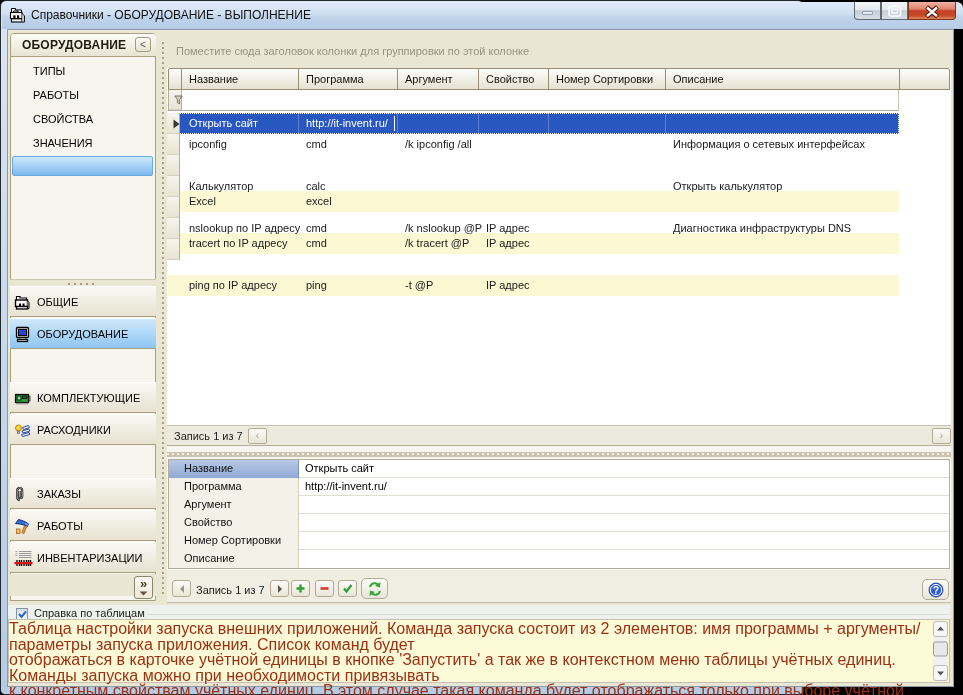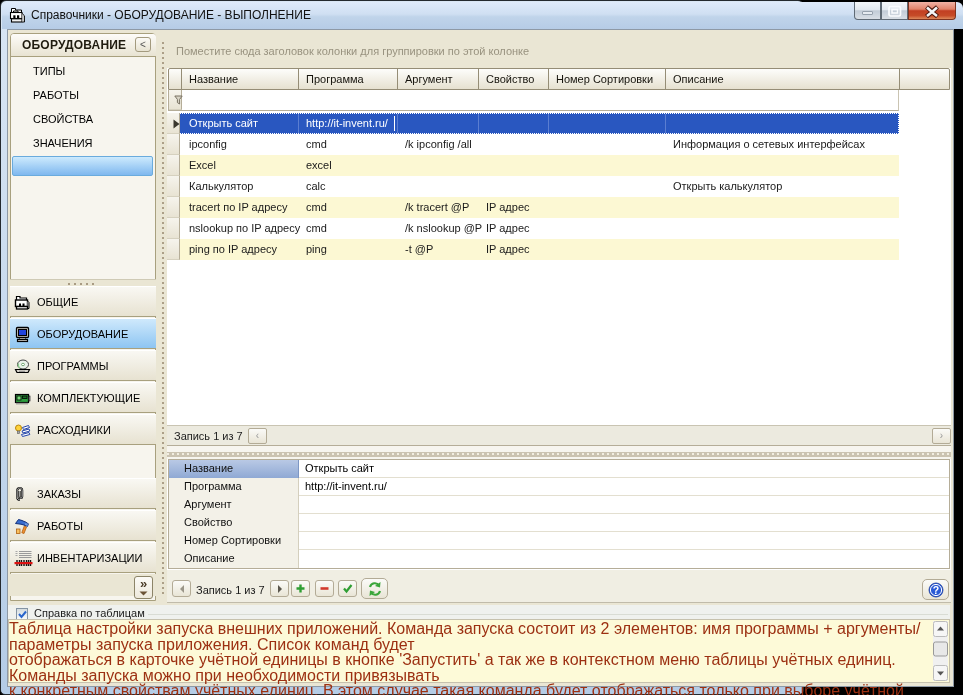--- a/index.html
+++ b/index.html
@@ -44,21 +44,21 @@
 
 #ghead { left:1px; top:35px; width:782px; height:22px; background:linear-gradient(#fdfdfb,#e6e1d0); border:1px solid #958d76; border-radius:2px 2px 0 0; }
 .hcell { position:absolute; top:0; height:20px; border-right:1px solid #958d76; line-height:20px; padding-left:6px; color:#15130c; }
 
 #frow { left:1px; top:57px; width:731px; height:21px; background:#fff; border-bottom:1px solid #b5ad98; border-left:1px solid #b5ad98; border-right:1px solid #cac4b2; }
 
 .ind { position:absolute; left:0px; width:13px; background:linear-gradient(#f6f4ed,#e8e3d3); border-right:1px solid #b5ad98; border-bottom:1px solid #d6d1bf; }
 .row { left:1px; width:731px; height:21px; }
 .cell { position:absolute; top:0; height:21px; line-height:21px; padding-left:7px; overflow:visible; white-space:nowrap; }
 #selrow { background:#2957c0; color:#fff; outline:1px dotted #fff; outline-offset:-1px; }
-.yellow { background:#fcf8d3; }
+.yellow { background:#fcf8d3;margin-top:36px; }
 
 #nav1 { left:0px; top:392px; width:784px; height:21px; background:#eceadf; border-top:1px solid #c9c4b2; border-bottom:1px solid #b5ad98; }
 #nav1 span { position:absolute; left:7px; top:4px; color:#222; }
 .smallbtn { position:absolute; top:2px; width:19px; height:16px; border:1px solid #b3ab96; border-radius:2px; background:linear-gradient(#fafaf7,#e9e5d6); color:#999; text-align:center; line-height:14px; font-size:10px; }
 
 #split2 { left:0; top:413px; width:784px; height:13px; background:#f7f5ef; } #grip2 { position:absolute; left:0; top:6px; width:784px; height:5px; background:#cbc3b1; } #grip2 b { position:absolute; left:0; top:1px; width:784px; height:2px; background:repeating-linear-gradient(90deg,#f2eee2 0 2px,transparent 2px 5px); }
 
 #detail { left:1px; top:426px; width:782px; height:110px; background:#fff; border:1px solid #b5ad98; }
 .drow { position:absolute; left:0; width:780px; height:18px; border-bottom:1px solid #e3dfd0; }
 .dlabel { position:absolute; left:0; top:0; width:130px; height:18px; background:#f3f1e8; border-right:1px solid #d4cfbd; line-height:17px; padding-left:15px; color:#111; }
@@ -130,30 +130,20 @@
       </div>
     <div id="obtn-sel" class="abs obtn" style="top:288px">
         <span>ОБОРУДОВАНИЕ</span>
       <svg width="17" height="17" viewBox="0 0 17 17">
           <rect x="2.5" y="1.5" width="12" height="10" rx="1" fill="#d8d4cc" stroke="#000" stroke-width="1.3"></rect>
           <rect x="4.5" y="3.5" width="8" height="6" fill="#2244dd" stroke="#000" stroke-width="1"></rect>
           <rect x="6" y="11.5" width="5" height="2" fill="#b0aca4" stroke="#000" stroke-width="1"></rect>
           <rect x="3.5" y="13.5" width="10" height="2" fill="#d8d4cc" stroke="#000" stroke-width="1.2"></rect>
         </svg>
       </div>
-    <div class="abs obtn" style="top:320px">
-        <span>ПРОГРАММЫ</span>
-      <svg width="17" height="17" viewBox="0 0 17 17">
-          <ellipse cx="9" cy="6.5" rx="5.5" ry="4.5" fill="#e8f0e8" stroke="#444" stroke-width="1"></ellipse>
-          <ellipse cx="9" cy="6.5" rx="1.5" ry="1.2" fill="#fff" stroke="#7a7" stroke-width="1"></ellipse>
-          <path d="M4.5 5.5 A 5.5 4.5 0 0 0 6 10" stroke="#8c8" stroke-width="1.2" fill="none"></path>
-          <path d="M1.5 11.5 L15.5 11.5 L14 14.5 L3 14.5 Z" fill="#d8d4cc" stroke="#000" stroke-width="1.2"></path>
-          <rect x="5" y="12.8" width="6" height="1" fill="#888"></rect>
-        </svg>
-      </div>
     <div class="abs obtn" style="top:352px">
         <span>КОМПЛЕКТУЮЩИЕ</span>
       <svg width="17" height="17" viewBox="0 0 17 17">
           <rect x="1.5" y="4.5" width="13" height="8" fill="#2e9e3e" stroke="#000" stroke-width="1.2"></rect>
           <rect x="3" y="6" width="4" height="4" fill="#77dd77" stroke="#000" stroke-width="0.8"></rect>
           <rect x="8.5" y="6" width="4.5" height="2.5" fill="#1a6e26" stroke="#000" stroke-width="0.8"></rect>
           <path d="M3 12.5 L3 14.5 M5 12.5 L5 14.5 M7 12.5 L7 14.5 M9 12.5 L9 14.5 M11 12.5 L11 14.5 M13 12.5 L13 14.5" stroke="#666" stroke-width="1"></path>
           <rect x="14.5" y="6" width="1.5" height="5" fill="#999" stroke="#000" stroke-width="0.6"></rect>
         </svg>
       </div>
@@ -252,20 +242,21 @@
           <div class="cell" style="left:14px;width:117px">tracert по IP адресу</div>
           <div class="cell" style="left:131px;width:99px">cmd</div>
           <div class="cell" style="left:230px;width:81px">/k tracert @P</div>
           <div class="cell" style="left:311px;width:70px">IP адрес</div>
         </div>
         <div class="abs row" style="top:105px">
           <div class="cell" style="left:14px;width:117px">nslookup по IP адресу</div>
           <div class="cell" style="left:131px;width:99px">cmd</div>
           <div class="cell" style="left:230px;width:81px">/k nslookup @P</div>
           <div class="cell" style="left:311px;width:70px">IP адрес</div>
+          <div class="cell" style="left:498px;width:233px">Диагностика инфраструктуры DNS</div>
         </div>
         <div class="abs row yellow" style="top:126px">
           <div class="cell" style="left:14px;width:117px">ping по IP адресу</div>
           <div class="cell" style="left:131px;width:99px">ping</div>
           <div class="cell" style="left:230px;width:81px">-t @P</div>
           <div class="cell" style="left:311px;width:70px">IP адрес</div>
         </div>
         <div class="ind" style="top:0;height:21px"><svg width="7" height="10" viewBox="0 0 7 10" style="margin:6px 0 0 6px">
               <path d="M0.5 0.5 L6.5 5 L0.5 9.5 Z" fill="#3a372e"></path>
             </svg></div>

